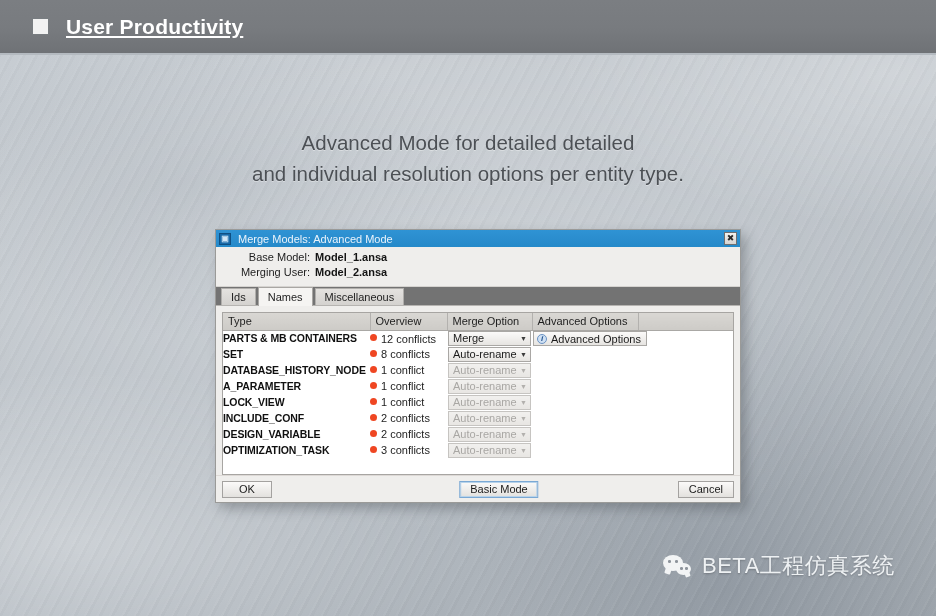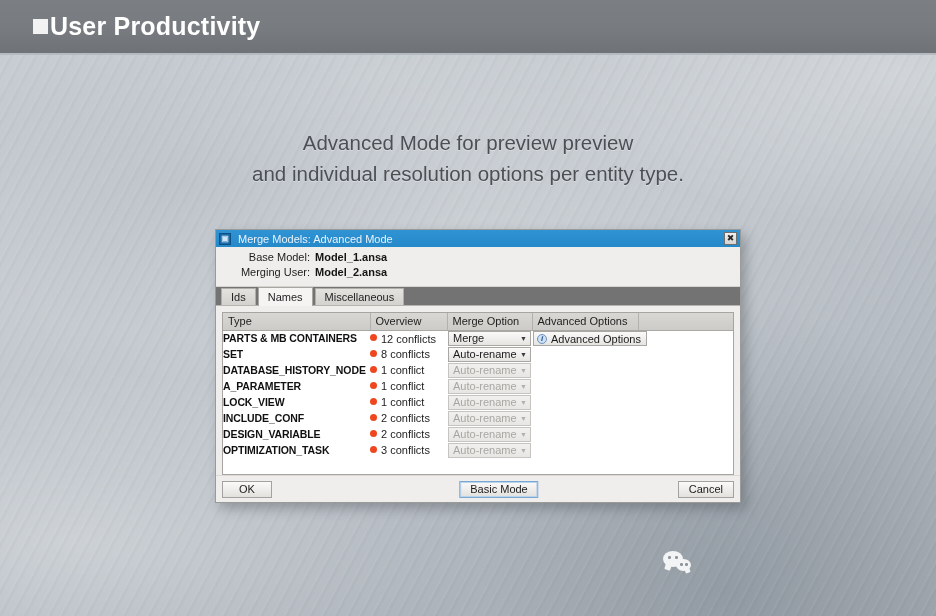--- a/index.html
+++ b/index.html
@@ -43,26 +43,27 @@
     z-index: 5;
   }
   #header-bullet {
     width: 15px; height: 15px;
     background: #f2f2f2;
     margin-left: 33px;
     box-shadow: 0 0 0 1px rgba(120,125,130,0.5);
     flex: 0 0 auto;
   }
   #header-title {
-    margin-left: 2px;
+    margin-left: 18px;
     color: #ffffff;
-    font-size: 25px;
+    font-size: 21px;
     font-weight: bold;
     letter-spacing: 0.2px;
     white-space: nowrap;
+    text-decoration: underline;
   }
 
   
   #caption {
     position: absolute; left: 0; top: 127px; width: 936px;
     text-align: center;
     color: #4c5055;
     font-size: 20.5px;
     line-height: 31px;
     z-index: 4;
@@ -334,21 +335,21 @@
 <body>
 
 <div id="slide-bg"></div>
 
 <div id="header">
   <div id="header-bullet"></div>
   <div id="header-title">User Productivity</div>
 </div>
 
 <div id="caption">
-  <div>Advanced Mode for preview preview</div>
+  <div>Advanced Mode for detailed detailed</div>
   <div>and individual resolution options per entity type.</div>
 </div>
 
 <div id="dialog">
 
   <div id="titlebar">
     <div id="titlebar-icon">
         <span>▣</span>
       </div>
     <div id="titlebar-text">Merge Models: Advanced Mode</div>
@@ -503,13 +504,14 @@
 
 <div id="watermark">
   <div id="wx-logo">
     <div class="bubble-a"></div>
     <div class="bubble-b"></div>
     <div class="eye" style="left:5px;  top:5px;"></div>
     <div class="eye" style="left:12px; top:5px;"></div>
     <div class="eye" style="left:17px; top:12px;"></div>
     <div class="eye" style="left:22px; top:12px;"></div>
   </div>
+  <div id="wm-text">BETA工程仿真系统</div>
 </div>
 
 </body></html>

